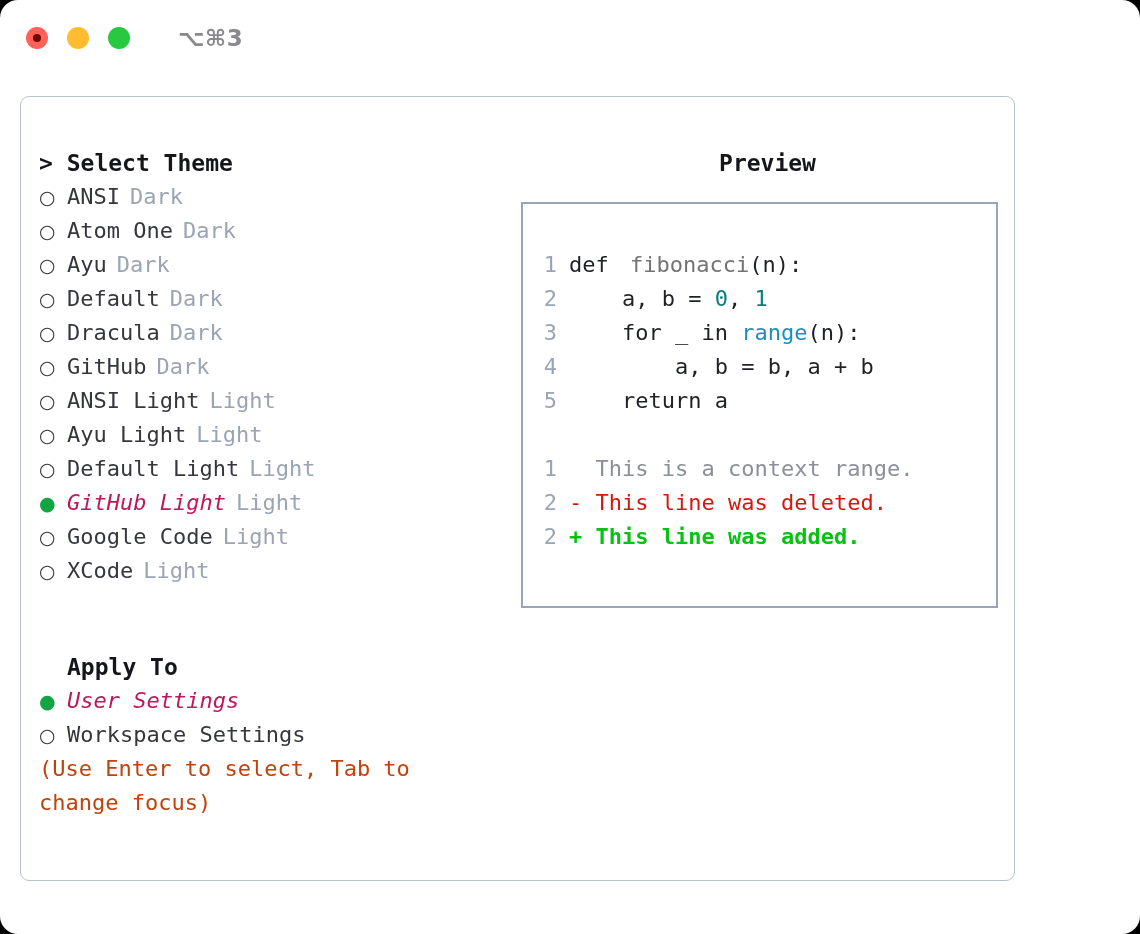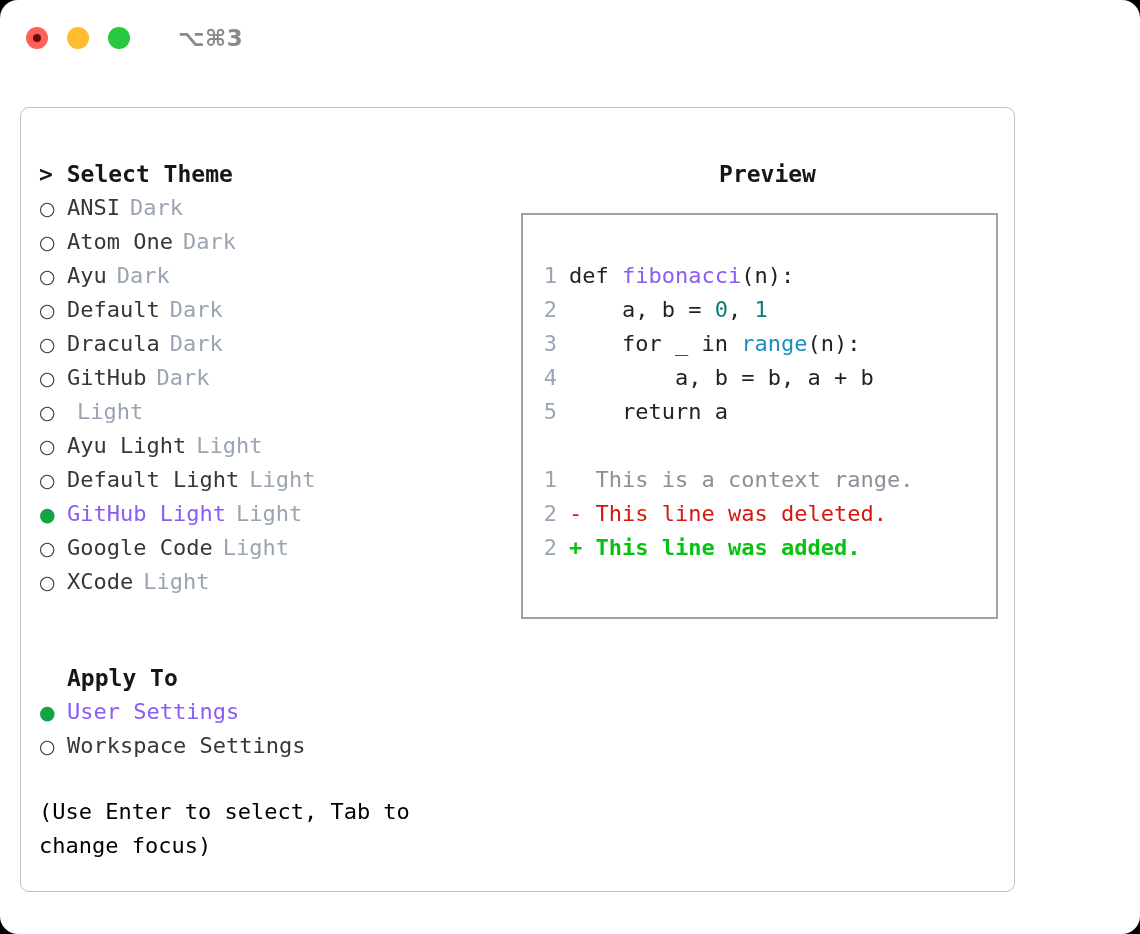--- a/index.html
+++ b/index.html
@@ -46,21 +46,21 @@
     font-size: 23px;
     font-weight: 700;
     color: #8a8a8e;
     letter-spacing: 0.5px;
   }
 
   
   .panel {
     position: absolute;
     left: 20px;
-    top: 107px;
+    top: 96px;
     width: 995px;
     height: 785px;
     border: 1px solid #b9c2cc;
     border-radius: 9px;
     background: #ffffff;
   }
 
   .panel-inner {
     position: absolute;
     inset: 0;
@@ -94,34 +94,33 @@
   .bullet {
     width: 28px;
     flex: none;
     font-size: 19px;
     color: #35373d;
     font-family: "DejaVu Sans", sans-serif;
     line-height: 34px;
   }
   .opt-row.selected .bullet { color: #13a544; }
   .opt-label { color: #35373d; }
-  .opt-row.selected .opt-label { color: #8b5cf6; }
+  .opt-row.selected .opt-label { color: #be185d; font-style: italic; }
   .opt-variant {
     color: #9aa4b2;
     padding-left: 10px;
   }
 
   .spacer-lg { height: 34px; }
 
   .hint {
-    margin-top: 32px;
     font-family: "DejaVu Sans Mono", monospace;
     font-size: 22px;
     line-height: 34px;
-    color: #000000;
+    color: #c2410c;
     width: 420px;
   }
 
   
   .right-col {
     flex: 1;
     padding-left: 22px;
     font-family: "DejaVu Sans Mono", monospace;
   }
   .preview-title {
@@ -148,21 +147,21 @@
   }
   .lnum {
     width: 26px;
     flex: none;
     text-align: right;
     color: #9aa5b4;
     padding-right: 12px;
   }
   .code-text { color: #1f2126; }
 
-  .tok-fn   { color: #8b5cf6; }
+  .tok-fn   { color: #737373; margin-left: 8px; }
   .tok-call { color: #1a8fbf; }
   .tok-num  { color: #0a7e7e; }
   .tok-ctx  { color: #8a8f98; }
   .tok-del  { color: #d4170f; }
   .tok-add  { color: #08c211; font-weight: bold; }
 
   .code-gap { height: 34px; }
 </style>
 </head>
 <body>
@@ -211,20 +210,21 @@
             <span class="opt-label">Dracula</span>
             <span class="opt-variant">Dark</span>
           </div>
           <div class="opt-row">
             <span class="bullet">○</span>
             <span class="opt-label">GitHub</span>
             <span class="opt-variant">Dark</span>
           </div>
           <div class="opt-row">
             <span class="bullet">○</span>
+            <span class="opt-label">ANSI Light</span>
             <span class="opt-variant">Light</span>
           </div>
           <div class="opt-row">
             <span class="bullet">○</span>
             <span class="opt-label">Ayu Light</span>
             <span class="opt-variant">Light</span>
           </div>
           <div class="opt-row">
             <span class="bullet">○</span>
             <span class="opt-label">Default Light</span>

